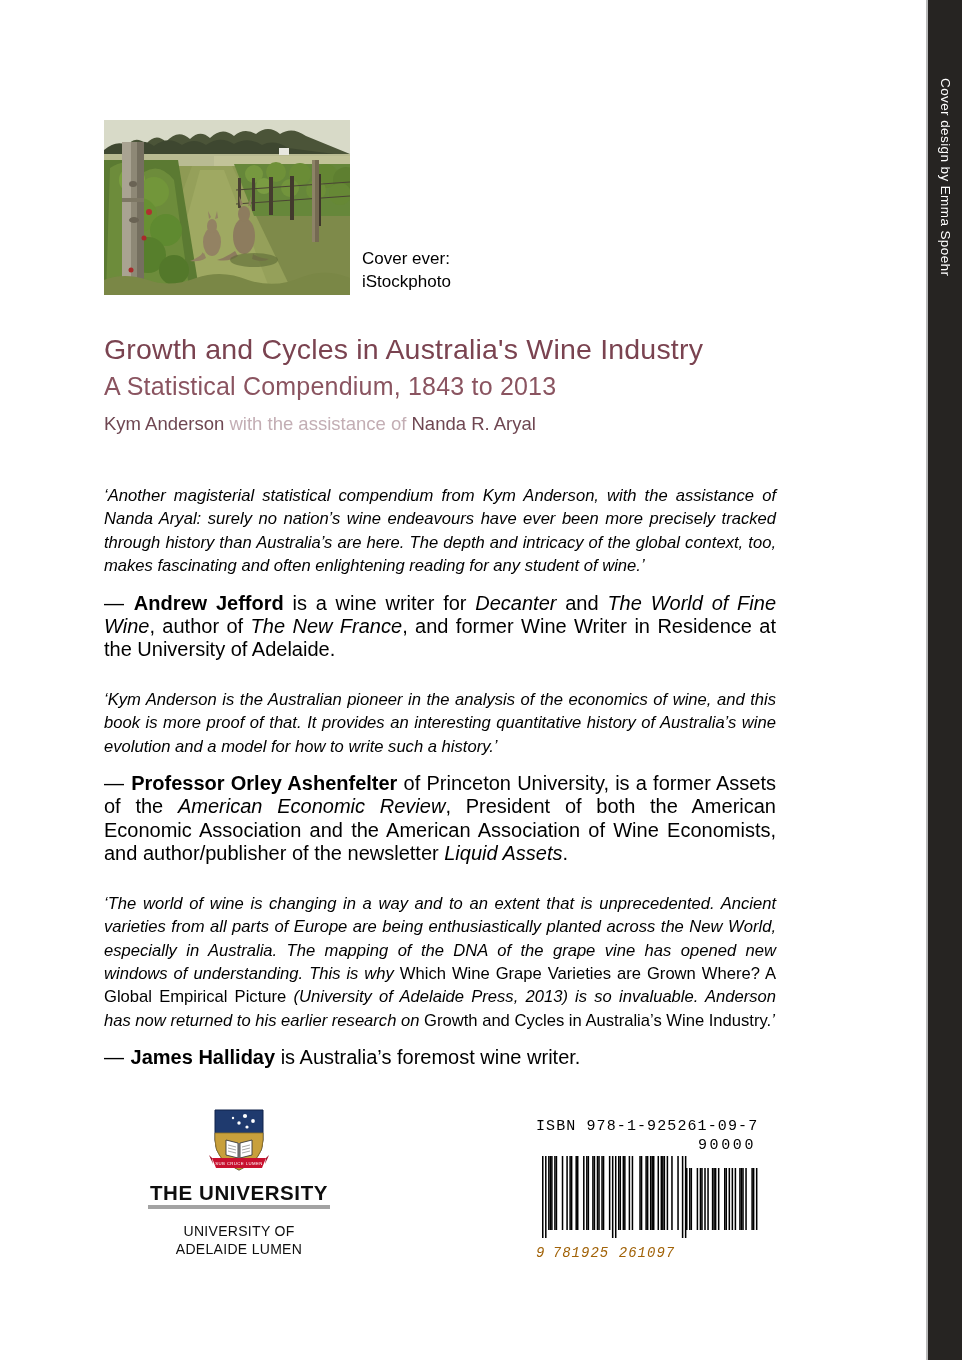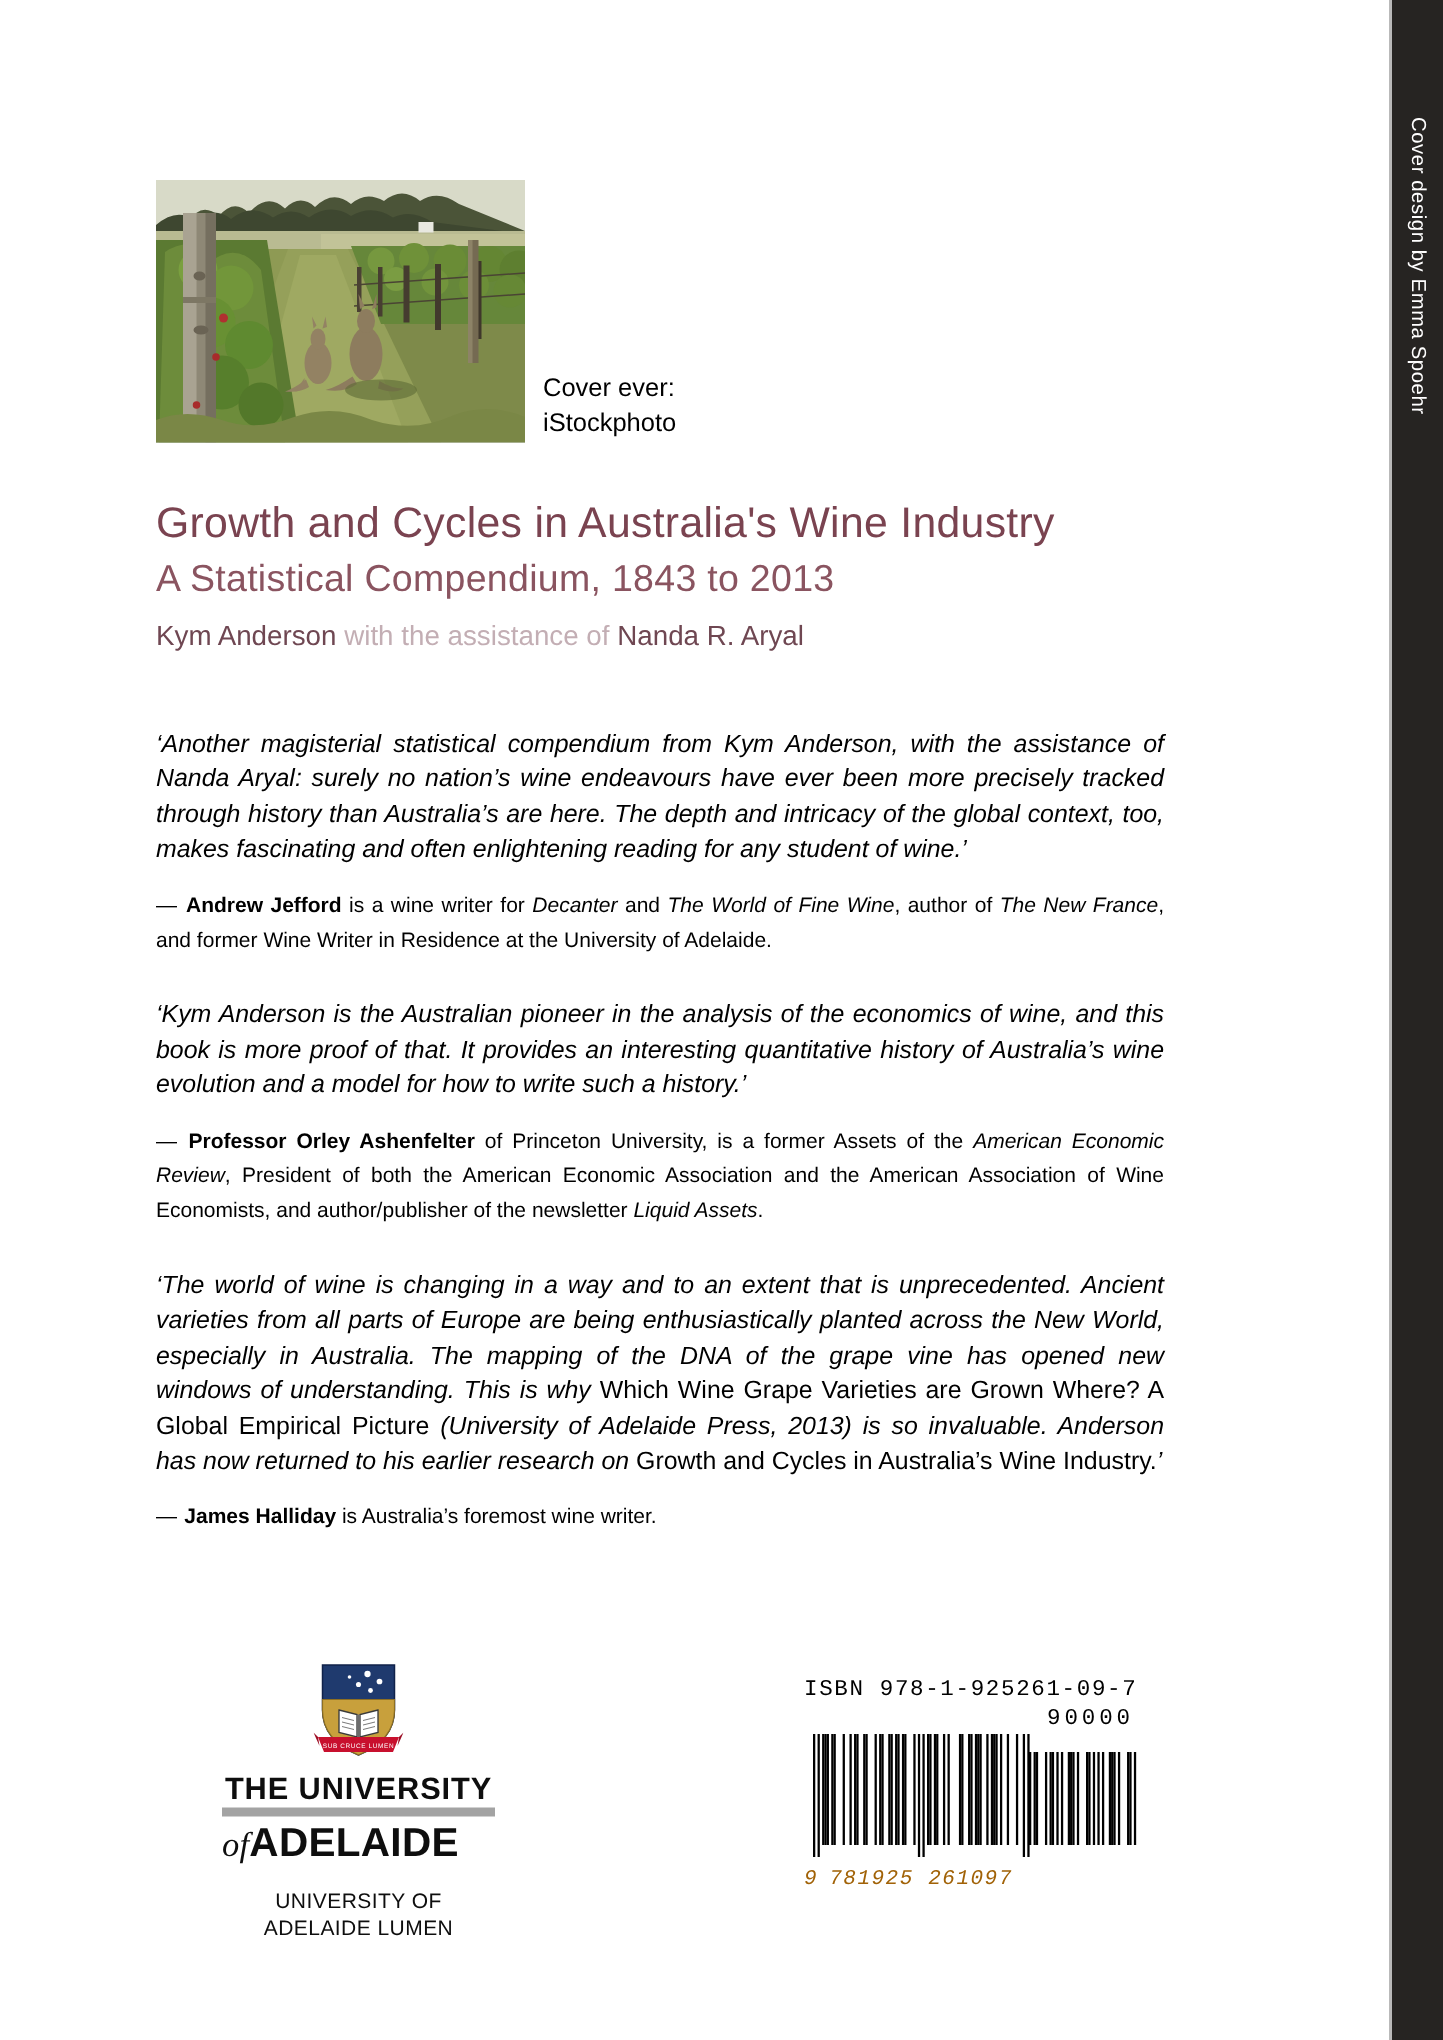--- a/index.html
+++ b/index.html
@@ -121,21 +121,21 @@
   }
   .quote {
     font-size: 16.6px;
     line-height: 23.4px;
     font-style: italic;
     text-align: justify;
     margin: 0 0 14px 0;
   }
   .quote .roman { font-style: normal; }
   .attrib {
-    font-size: 14px;
+    font-size: 20px;
     line-height: 23.4px;
     text-align: justify;
     margin: 0 0 26px 0;
   }
   .attrib b { font-weight: bold; }
   .attrib i { font-style: italic; }
   .attrib .dash { letter-spacing: 0.5px; }
   .blurb-last { margin-bottom: 0; }
 
   
@@ -159,21 +159,21 @@
     display: inline-block;
     text-align: left;
   }
   .wm-line1 {
     font-size: 20.5px;
     letter-spacing: 0.6px;
     font-weight: bold;
     color: #0e0e0e;
     line-height: 22px;
     padding: 0 2px 1px 2px;
-    border-bottom: 6px solid #a3a3a3;
+    border-bottom: 4px solid #a3a3a3;
     display: block;
     text-align: center;
   }
   .wm-line2 {
     display: block;
     font-size: 27px;
     font-weight: bold;
     color: #0e0e0e;
     line-height: 30px;
     letter-spacing: 0.2px;
@@ -383,21 +383,20 @@
         </g>
 
         <path d="M3 52 L57 52 L53 62 L7 62 Z" fill="#c8102e"></path>
         <path d="M3 52 L0 49 L4 58 Z" fill="#9b0c23"></path>
         <path d="M57 52 L60 49 L56 58 Z" fill="#9b0c23"></path>
         <text x="30" y="59" font-family="Liberation Sans, sans-serif" font-size="4.3" fill="#ffffff" text-anchor="middle" letter-spacing="0.4">SUB CRUCE LUMEN</text>
       </svg>
 
       <div class="wordmark">
         <span class="wm-line1">THE UNIVERSITY</span>
-        <span class="wm-line2"><span class="wm-of">of</span><span>ADELAIDE</span></span>
       </div>
 
       <div class="press-name">UNIVERSITY OF
 ADELAIDE LUMEN</div>
     </div>
 
     <div class="barcode-block">
       <div class="isbn-text">ISBN 978-1-925261-09-7</div>
       <div class="addon-text">90000</div>
       <svg class="barcode-svg" width="224" height="92" viewBox="0 0 224 92" id="barcode-svg">

